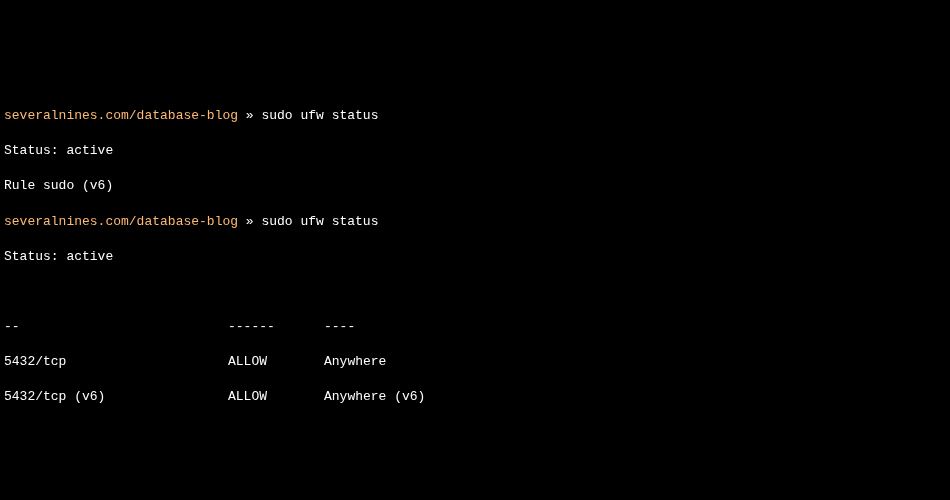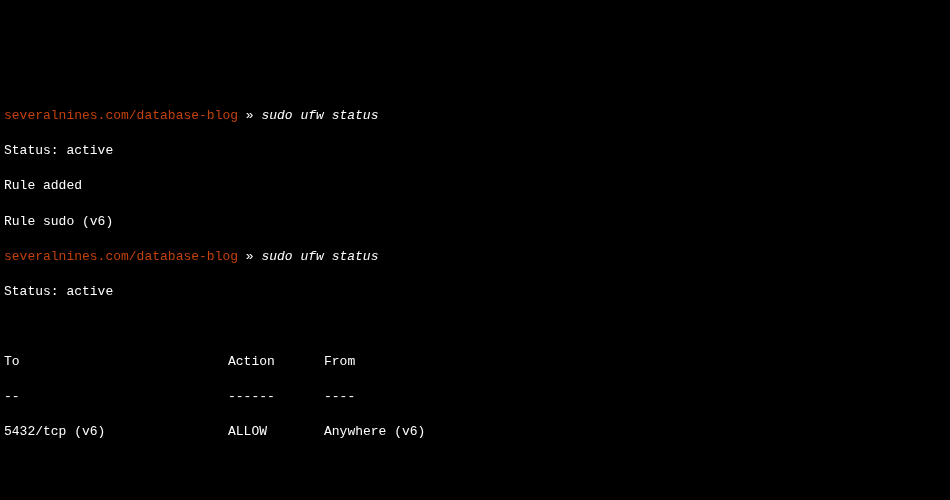--- a/index.html
+++ b/index.html
@@ -9,45 +9,44 @@
     font-family: "Consolas", "Courier New", monospace;
     font-size: 13px;
     line-height: 1.35;
     padding: 2px 4px;
     width: 950px;
     height: 500px;
     overflow: hidden;
     white-space: pre;
   }
   .line { display: block; }
-  .prompt-host { color: #c2410c; }
+  .prompt-host { color: #fdba74; }
   .prompt-sep { color: #ffffff; }
-  .cmd { color: #ffffff; font-style: italic; }
+  .cmd { color: #ffffff; }
   .hdr { display: flex; }
   .cell { display: inline-block; }
   .w-to   { width: 224px; }
   .w-act  { width: 96px; }
   .w-from { flex: 1; }
 </style>
 </head>
 <body>
 
 
 
 <div>
 
 <span class="line"><span class="prompt-host">severalnines.com/database-blog</span><span class="prompt-sep"> » </span><span class="cmd">sudo ufw status</span></span>
 <span class="line">Status: active</span>
-<span class="line">Rule added</span>
 <span class="line">Rule sudo (v6)</span>
 <span class="line"><span class="prompt-host">severalnines.com/database-blog</span><span class="prompt-sep"> » </span><span class="cmd">sudo ufw status</span></span>
 <span class="line">Status: active</span>
 <span class="line"> </span>
-<span class="line hdr"><span class="cell w-to">To</span><span class="cell w-act">Action</span><span class="cell w-from">From</span></span>
 <span class="line hdr"><span class="cell w-to">--</span><span class="cell w-act">------</span><span class="cell w-from">----</span></span>
+<span class="line hdr"><span class="cell w-to">5432/tcp</span><span class="cell w-act">ALLOW</span><span class="cell w-from">Anywhere</span></span>
 <span class="line hdr"><span class="cell w-to">5432/tcp (v6)</span><span class="cell w-act">ALLOW</span><span class="cell w-from">Anywhere (v6)</span></span>
 
 
 
 
 
 
 
 
 

